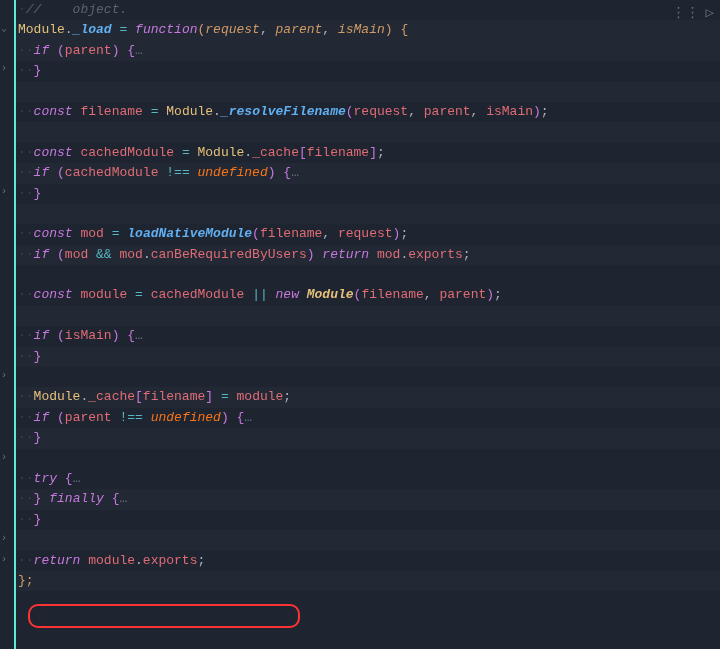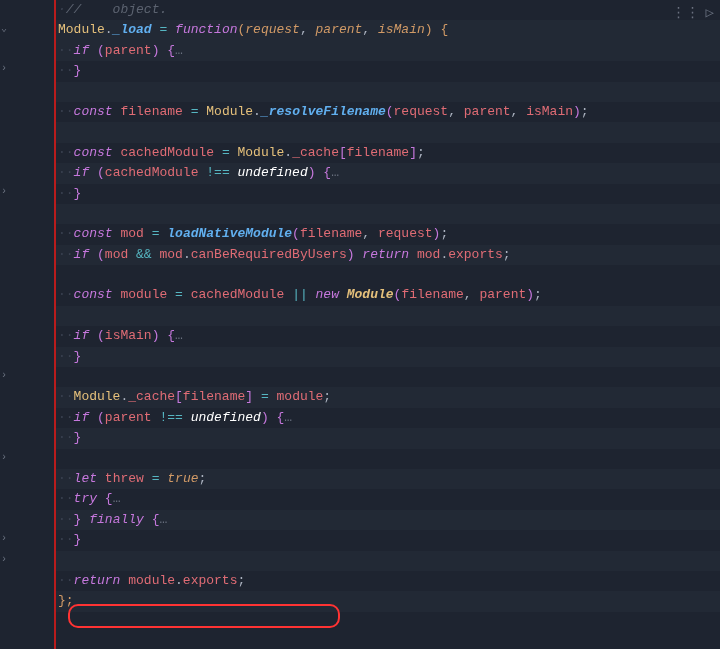--- a/index.html
+++ b/index.html
@@ -27,22 +27,21 @@
     position: absolute;
     left: 1px;
     color: #6b7280;
     font-size: 10px;
     cursor: pointer;
     user-select: none;
   }
   .code-area {
     flex: 1;
     position: relative;
-    border-left: 2px solid #b91c1c;
-    margin-left: 40px;
+    border-left: 2px solid #5eead4;
   }
   .line {
     height: 20.4px;
     line-height: 20.4px;
     white-space: pre;
     position: relative;
     padding-left: 2px;
   }
   .stripe { background: #222935; font-family: Liberation Mono, monospace; }
   .hl-line { background: #3a3e22 !important; }
@@ -51,21 +50,21 @@
   .kw { color: #c678dd; font-style: italic; }
   .kw-let { color: #c678dd; font-style: italic; }
   .obj { color: #e5c07b; }
   .method-b { color: #61afef; font-style: italic; font-weight: bold; }
   .param { color: #d19a66; font-style: italic; }
   .var { color: #e06c75; }
   .op { color: #56b6c2; }
   .punct { color: #abb2bf; }
   .brace { color: #d19a66; }
   .brace2 { color: #c678dd; }
-  .undef { color: #ffffff; font-style: italic; }
+  .undef { color: #f97316; font-style: italic; }
   .bool { color: #d19a66; font-style: italic; }
   .new { color: #c678dd; font-style: italic; }
   .type { color: #e5c07b; font-style: italic; font-weight: bold; }
   .fold-dots { color: #6b7280; }
   .highlight-box {
     position: absolute;
     border: 2.5px solid #ff3333;
     border-radius: 10px;
     pointer-events: none;
   }
@@ -143,21 +142,20 @@
     <div class="line"></div>
 
     <div class="line stripe"><span class="dot">··</span><span class="obj">Module</span><span class="punct">.</span><span class="var">_cache</span><span class="brace2">[</span><span class="var">filename</span><span class="brace2">]</span><span> </span><span class="op">=</span><span> </span><span class="var">module</span><span class="punct">;</span></div>
 
     <div class="line"><span class="dot">··</span><span class="kw">if</span><span> </span><span class="brace2">(</span><span class="var">parent</span><span> </span><span class="op">!==</span><span> </span><span class="undef">undefined</span><span class="brace2">)</span><span> </span><span class="brace2">{</span><span class="fold-dots">…</span></div>
 
     <div class="line stripe"><span class="dot">··</span><span class="brace2">}</span></div>
 
     <div class="line"></div>
 
-    <div class="line stripe"><span class="dot">··</span><span class="kw-let">let</span><span> </span><span class="var">threw</span><span> </span><span class="op">=</span><span> </span><span class="bool">true</span><span class="punct">;</span></div>
 
     <div class="line"><span class="dot">··</span><span class="kw">try</span><span> </span><span class="brace2">{</span><span class="fold-dots">…</span></div>
 
     <div class="line stripe"><span class="dot">··</span><span class="brace2">}</span><span> </span><span class="kw">finally</span><span> </span><span class="brace2">{</span><span class="fold-dots">…</span></div>
 
     <div class="line"><span class="dot">··</span><span class="brace2">}</span></div>
 
     <div class="line stripe"></div>
 
     <div class="line"><span class="dot">··</span><span class="kw">return</span><span> </span><span class="var">module</span><span class="punct">.</span><span class="var">exports</span><span class="punct">;</span></div>

